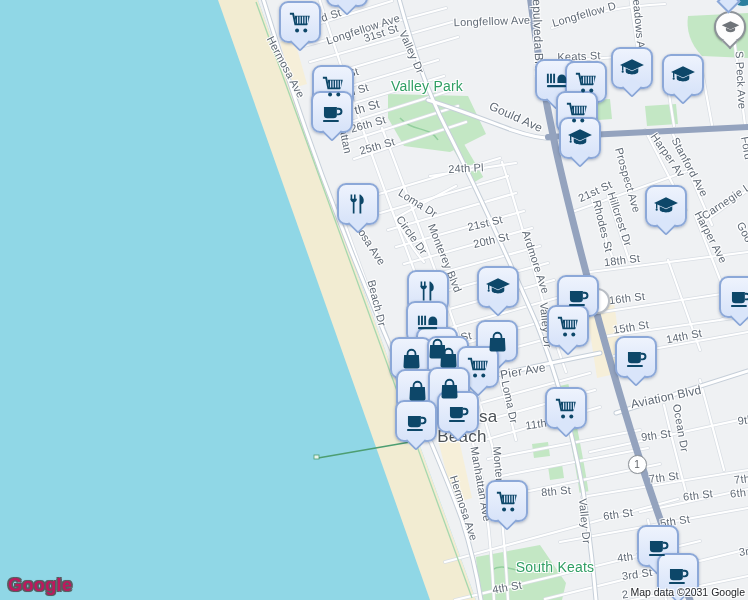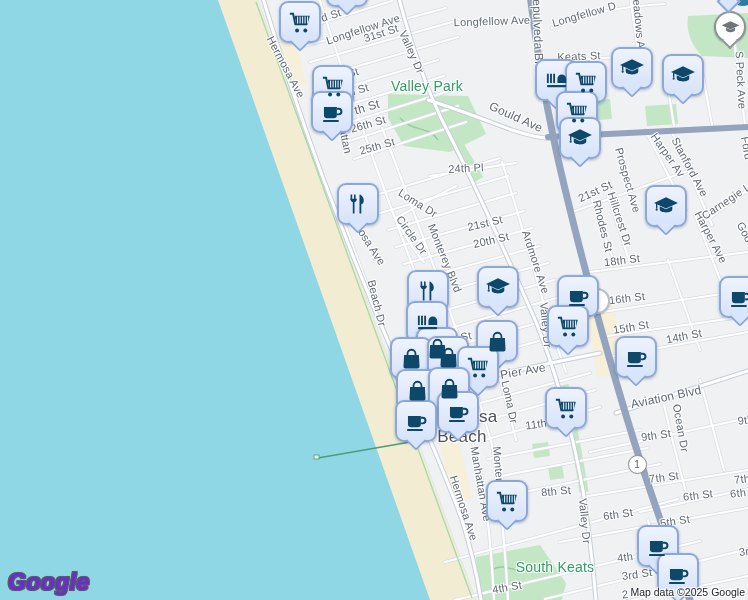--- a/index.html
+++ b/index.html
@@ -57,24 +57,23 @@
     position:absolute;width:13px;height:13px;background:#d9e5fa;
     border:2px solid #8ca8d8;transform:rotate(45deg);
   }
   .shield{
     position:absolute;width:17px;height:17px;border-radius:50%;
     background:#fff;border:1.5px solid #8f959b;color:#5f6368;
     font-size:10px;display:flex;align-items:center;justify-content:center;
     box-shadow:0 0 1px rgba(0,0,0,.2);
   }
   .google-logo{
-    position:absolute;left:8px;bottom:4px;font-size:23px;font-weight:700;color:#6d28d9;
+    position:absolute;left:8px;bottom:4px;font-size:18px;font-weight:700;color:#be185d;
     letter-spacing:.4px;
     text-shadow:-1.4px -1.4px 0 #585c60,1.4px -1.4px 0 #585c60,-1.4px 1.4px 0 #585c60,1.4px 1.4px 0 #585c60,0 0 2px #585c60;
-    font-style:italic;
   }
   .attribution{
     position:absolute;right:3px;bottom:2px;font-size:10.5px;color:#1f2125;
     text-shadow:-1px -1px 0 #fff,1px -1px 0 #fff,-1px 1px 0 #fff,1px 1px 0 #fff;
   }
 </style>
 </head>
 <body>
 
 <div class="stage">
@@ -496,14 +495,14 @@
       <div class="poi" style="left: 657px; top: 553px;">
         <svg width="25" height="25" viewBox="0 0 24 24">
     <path fill="#0d4769" d="M3.8 6.8h12.4v7.6a3.2 3.2 0 0 1-3.2 3.2H7a3.2 3.2 0 0 1-3.2-3.2z"></path>
     <path fill="none" stroke="#0d4769" stroke-width="1.9" d="M16.2 8.4h1.7a2.7 2.7 0 0 1 0 5.4h-1.7"></path>
     <rect x="2.8" y="19.2" width="15.4" height="1.9" rx=".95" fill="#0d4769"></rect>
         </svg>
       </div>
     </div>
 
   <div class="google-logo">Google</div>
-  <div class="attribution">Map data ©2025 Google</div>
+  <div class="attribution">Map data ©2031 Google</div>
 </div>
 
 </body></html>

